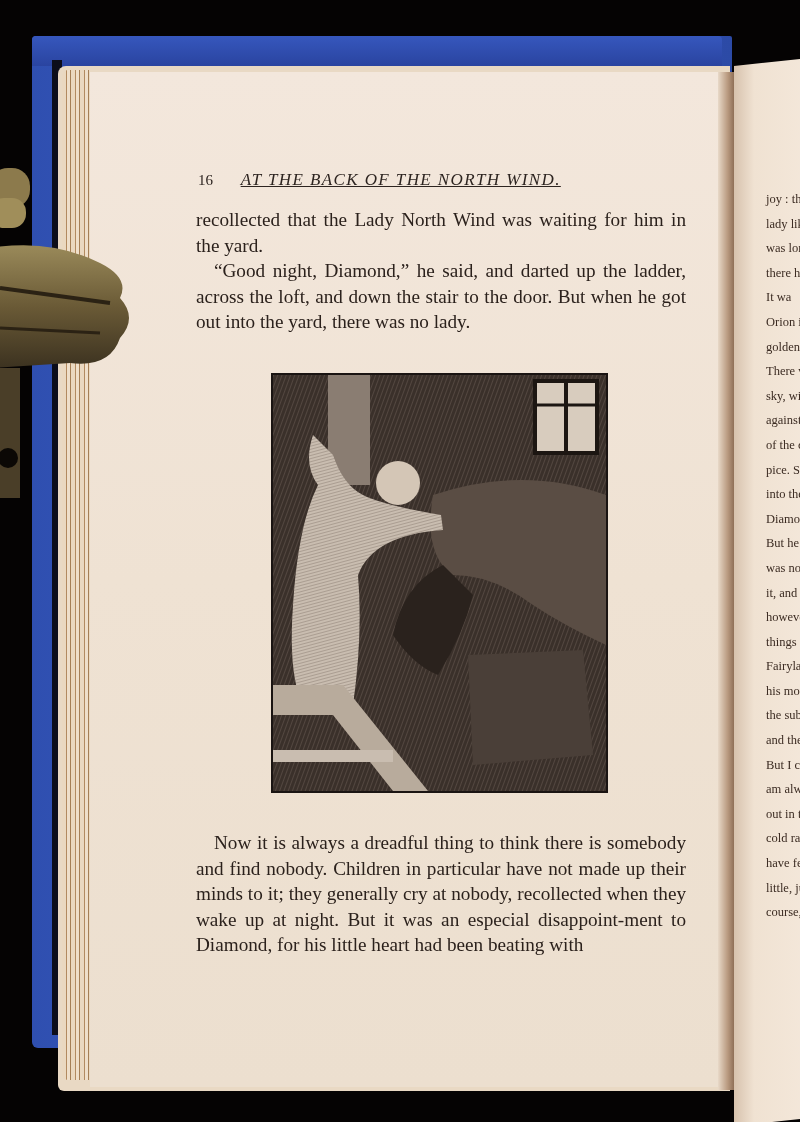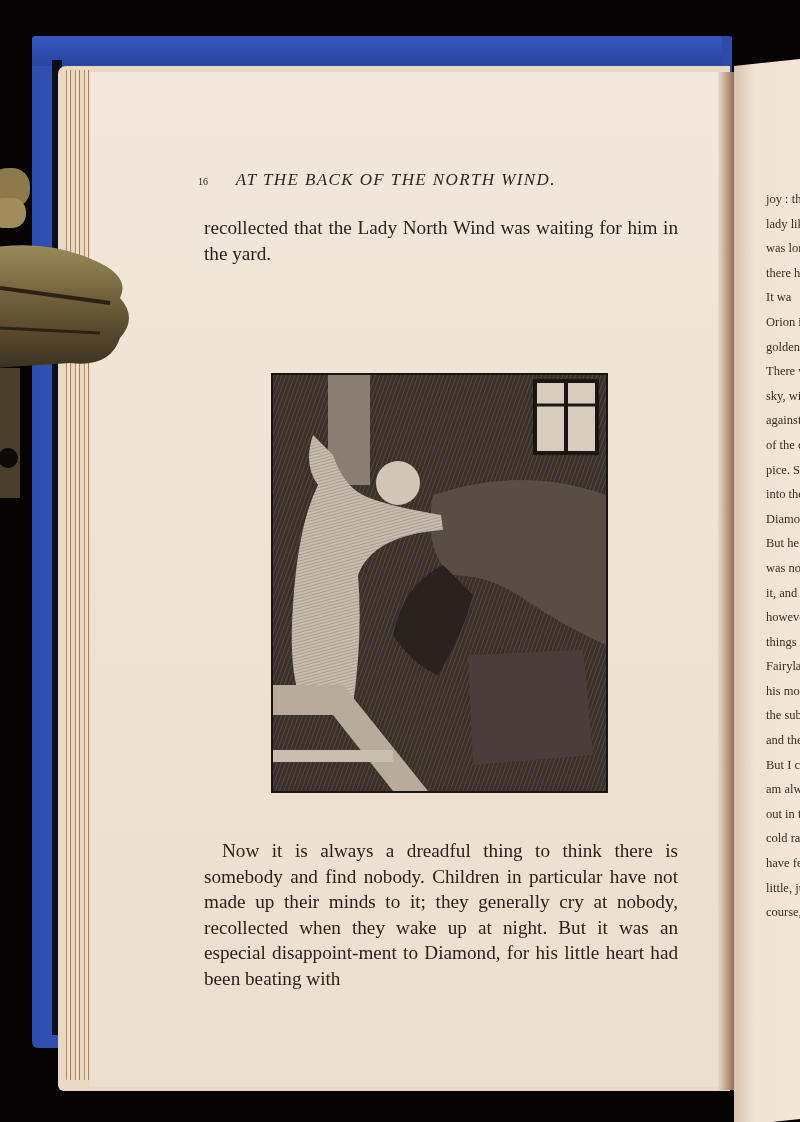--- a/index.html
+++ b/index.html
@@ -52,28 +52,28 @@
       font-size: 12.5px; line-height: 24.6px; color: #3b2b22; white-space: nowrap;
       font-family: "Liberation Serif", serif;
     }
     .clasp {
       position: absolute; left: -10px; top: 168px; width: 150px; height: 330px;
     }
     .header {
       position: absolute; left: 198px; top: 170px; width: 500px;
       font-size: 17px; color: #2d2420; letter-spacing: 1.4px;
     }
-    .header .pg { font-style: normal; font-size: 10px; margin-right: 22px; letter-spacing: 0; }
-    .header .title { font-style: italic; }
+    .header .pg { font-style: normal; font-size: 15px; margin-right: 22px; letter-spacing: 0; }
+    .header .title { font-style: italic; text-decoration: underline; }
     .body-text {
       position: absolute; left: 196px; width: 490px;
       font-size: 19.2px; line-height: 25.5px; color: #2b211c;
       text-align: justify; text-align-last: left;
     }
-    .body-text p { margin: 8px; }
+    .body-text p { margin: 0; }
     .body-text p.indent { text-indent: 18px; }
     .block1 { top: 207px; }
     .block2 { top: 830px; }
     .illustration {
       position: absolute; left: 271px; top: 373px; width: 337px; height: 420px;
       border: 2px solid #1a1412; box-sizing: border-box;
       background: #2b2420; overflow: hidden;
     }
   </style>
 </head>
@@ -139,20 +139,21 @@
   <circle cx="18" cy="290" r="10" fill="#0b0805"></circle>
 </svg>
 
 <div class="header">
   <span class="pg">16</span>
   <span class="title">AT THE BACK OF THE NORTH WIND.</span>
 </div>
 
 <div class="body-text block1">
   <p>recollected that the Lady North Wind was waiting for him in the yard.</p>
+  <p class="indent">“Good night, Diamond,” he said, and darted up the ladder, across the loft, and down the stair to the door.  But when he got out into the yard, there was no lady.</p>
 </div>
 
 <div class="illustration">
   <svg width="333" height="416" viewBox="0 0 333 416">
     <defs>
       <pattern id="hatch" width="4" height="4" patternUnits="userSpaceOnUse" patternTransform="rotate(20)">
         <rect width="4" height="4" fill="#3a302a"></rect>
         <line x1="0" y1="0" x2="0" y2="4" stroke="#6b5e55" stroke-width="1"></line>
       </pattern>
       <pattern id="hatchlight" width="3" height="3" patternUnits="userSpaceOnUse" patternTransform="rotate(75)">

